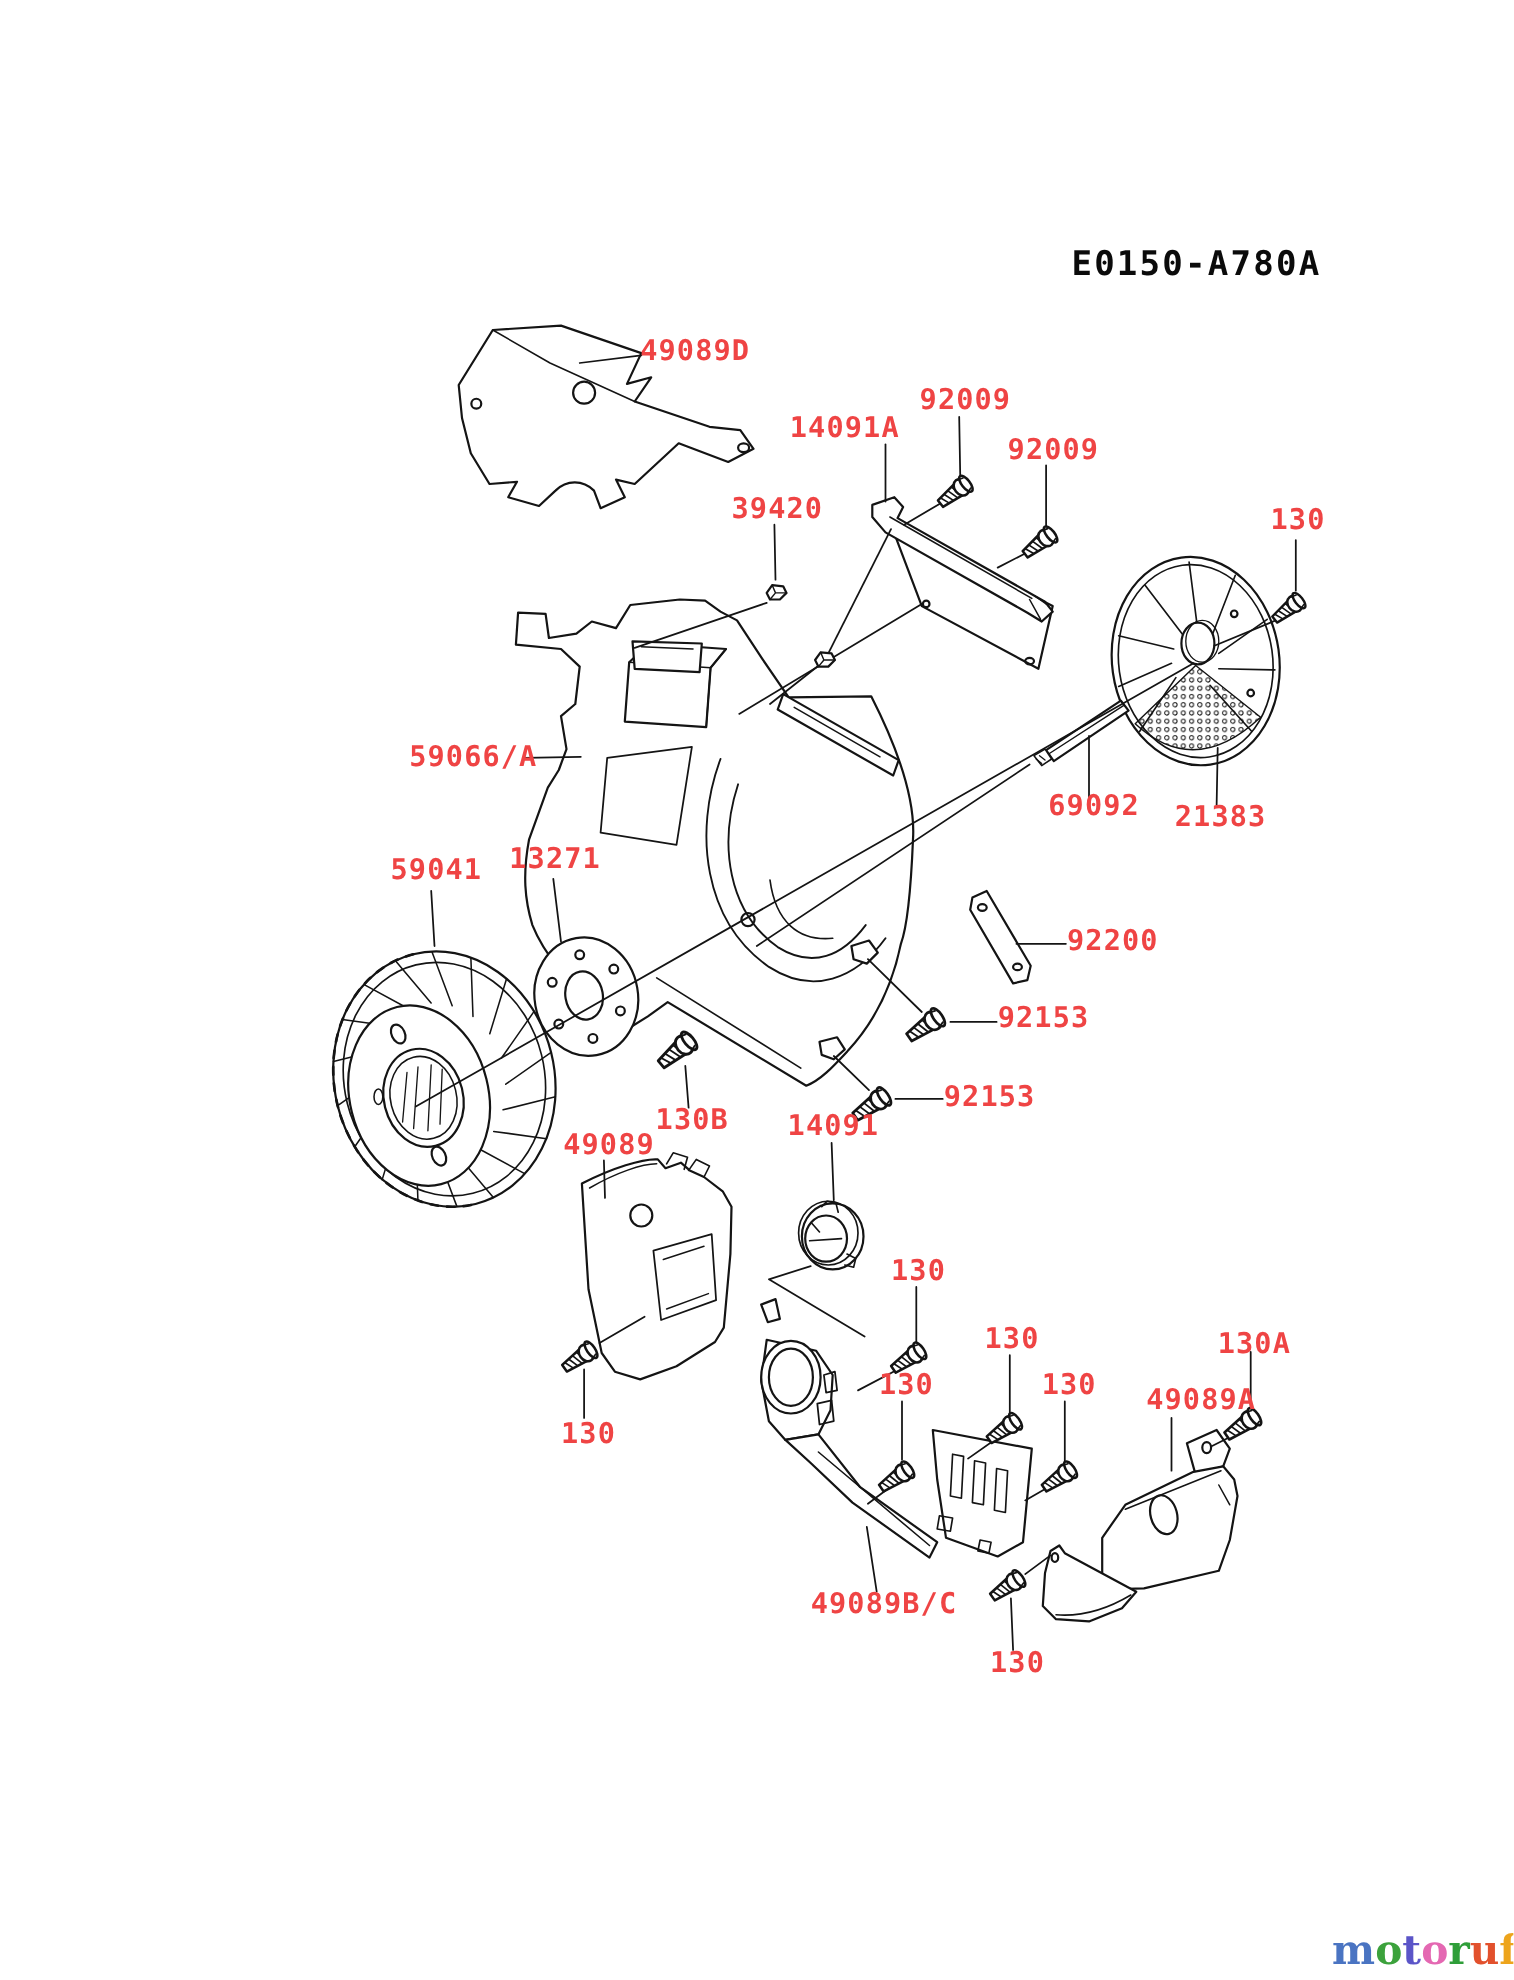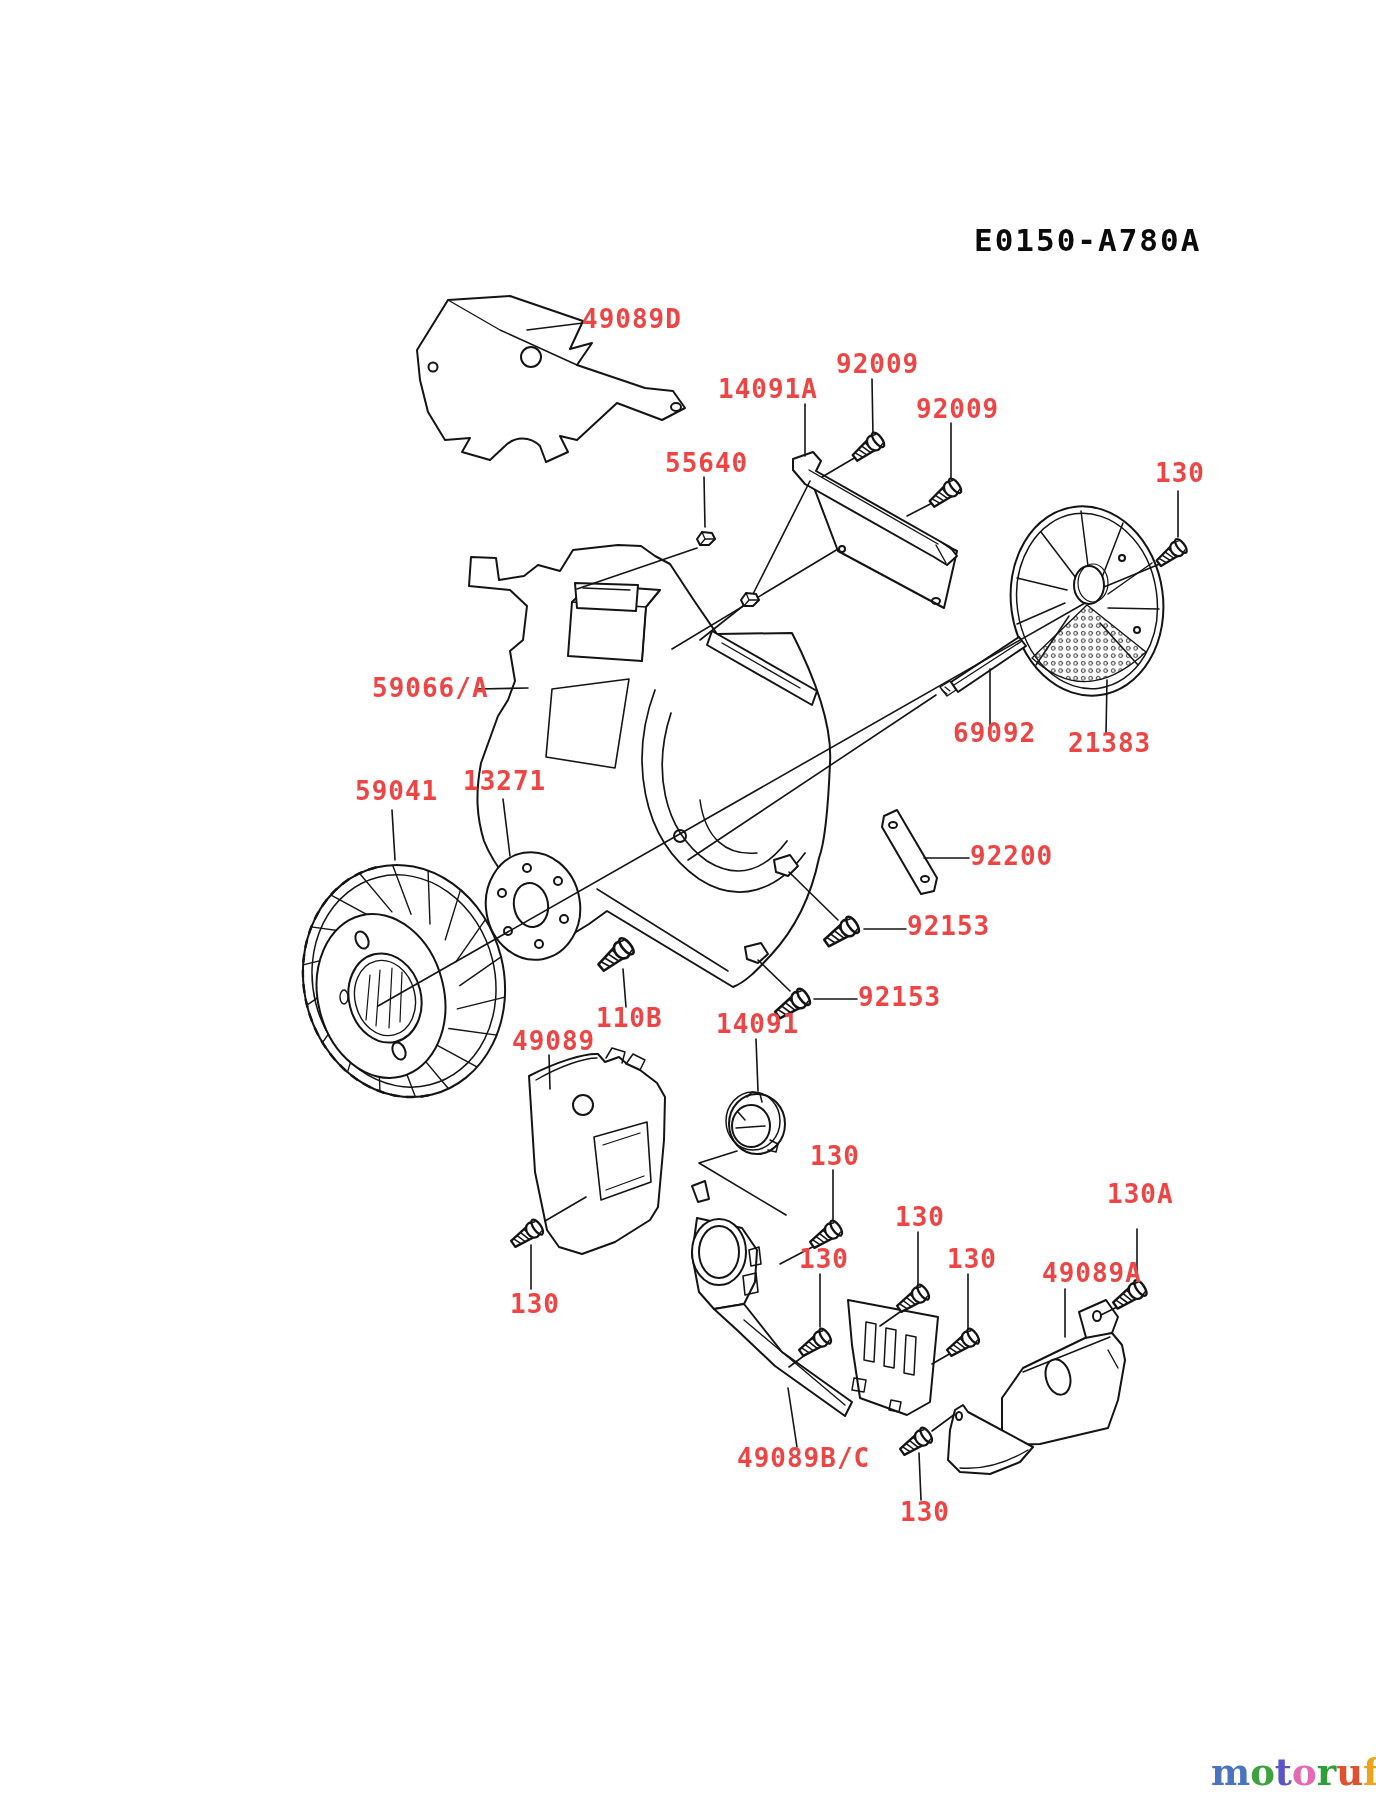--- a/index.html
+++ b/index.html
@@ -241,38 +241,38 @@
       <use href="#clip" transform="translate(750,600)"></use>
     </g>
   </svg>
 
   <div class="title">E0150-A780A</div>
 
   <div class="lbl" style="left:582px;top:305px">49089D</div>
   <div class="lbl" style="left:836px;top:350px">92009</div>
   <div class="lbl" style="left:718px;top:375px">14091A</div>
   <div class="lbl" style="left:916px;top:395px">92009</div>
-  <div class="lbl" style="left:665px;top:449px">55640</div>
+  <div class="lbl" style="left:665px;top:449px">39420</div>
   <div class="lbl" style="left:1155px;top:459px">130</div>
   <div class="lbl" style="left:372px;top:674px">59066/A</div>
   <div class="lbl" style="left:953px;top:719px">69092</div>
   <div class="lbl" style="left:1068px;top:729px">21383</div>
   <div class="lbl" style="left:463px;top:767px">13271</div>
   <div class="lbl" style="left:355px;top:777px">59041</div>
   <div class="lbl" style="left:970px;top:842px">92200</div>
   <div class="lbl" style="left:907px;top:912px">92153</div>
   <div class="lbl" style="left:858px;top:983px">92153</div>
-  <div class="lbl" style="left:596px;top:1004px">110B</div>
+  <div class="lbl" style="left:596px;top:1004px">130B</div>
   <div class="lbl" style="left:512px;top:1027px">49089</div>
   <div class="lbl" style="left:716px;top:1010px">14091</div>
   <div class="lbl" style="left:810px;top:1142px">130</div>
   <div class="lbl" style="left:895px;top:1203px">130</div>
   <div class="lbl" style="left:799px;top:1245px">130</div>
   <div class="lbl" style="left:947px;top:1245px">130</div>
-  <div class="lbl" style="left:1107px;top:1180px">130A</div>
+  <div class="lbl" style="left:1107px;top:1208px">130A</div>
   <div class="lbl" style="left:1042px;top:1259px">49089A</div>
   <div class="lbl" style="left:510px;top:1290px">130</div>
   <div class="lbl" style="left:737px;top:1444px">49089B/C</div>
   <div class="lbl" style="left:900px;top:1498px">130</div>
 
   <div class="wm">
     <span style="color:#4a74c2">m</span><span style="color:#3ca23c">o</span><span style="color:#5b55c8">t</span><span style="color:#e468b2">o</span><span style="color:#2f9e39">r</span><span style="color:#e2512d">u</span><span style="color:#eda41c">f</span>
   </div>
 
 </div>

